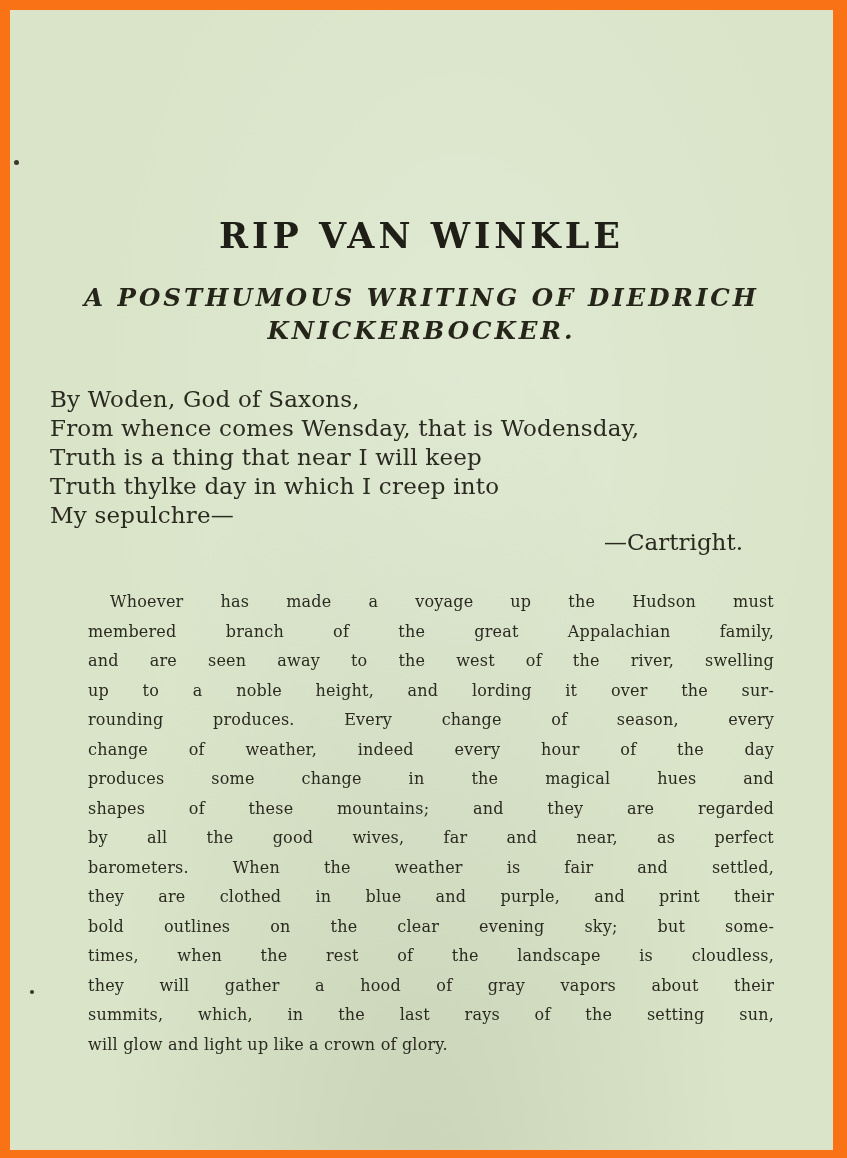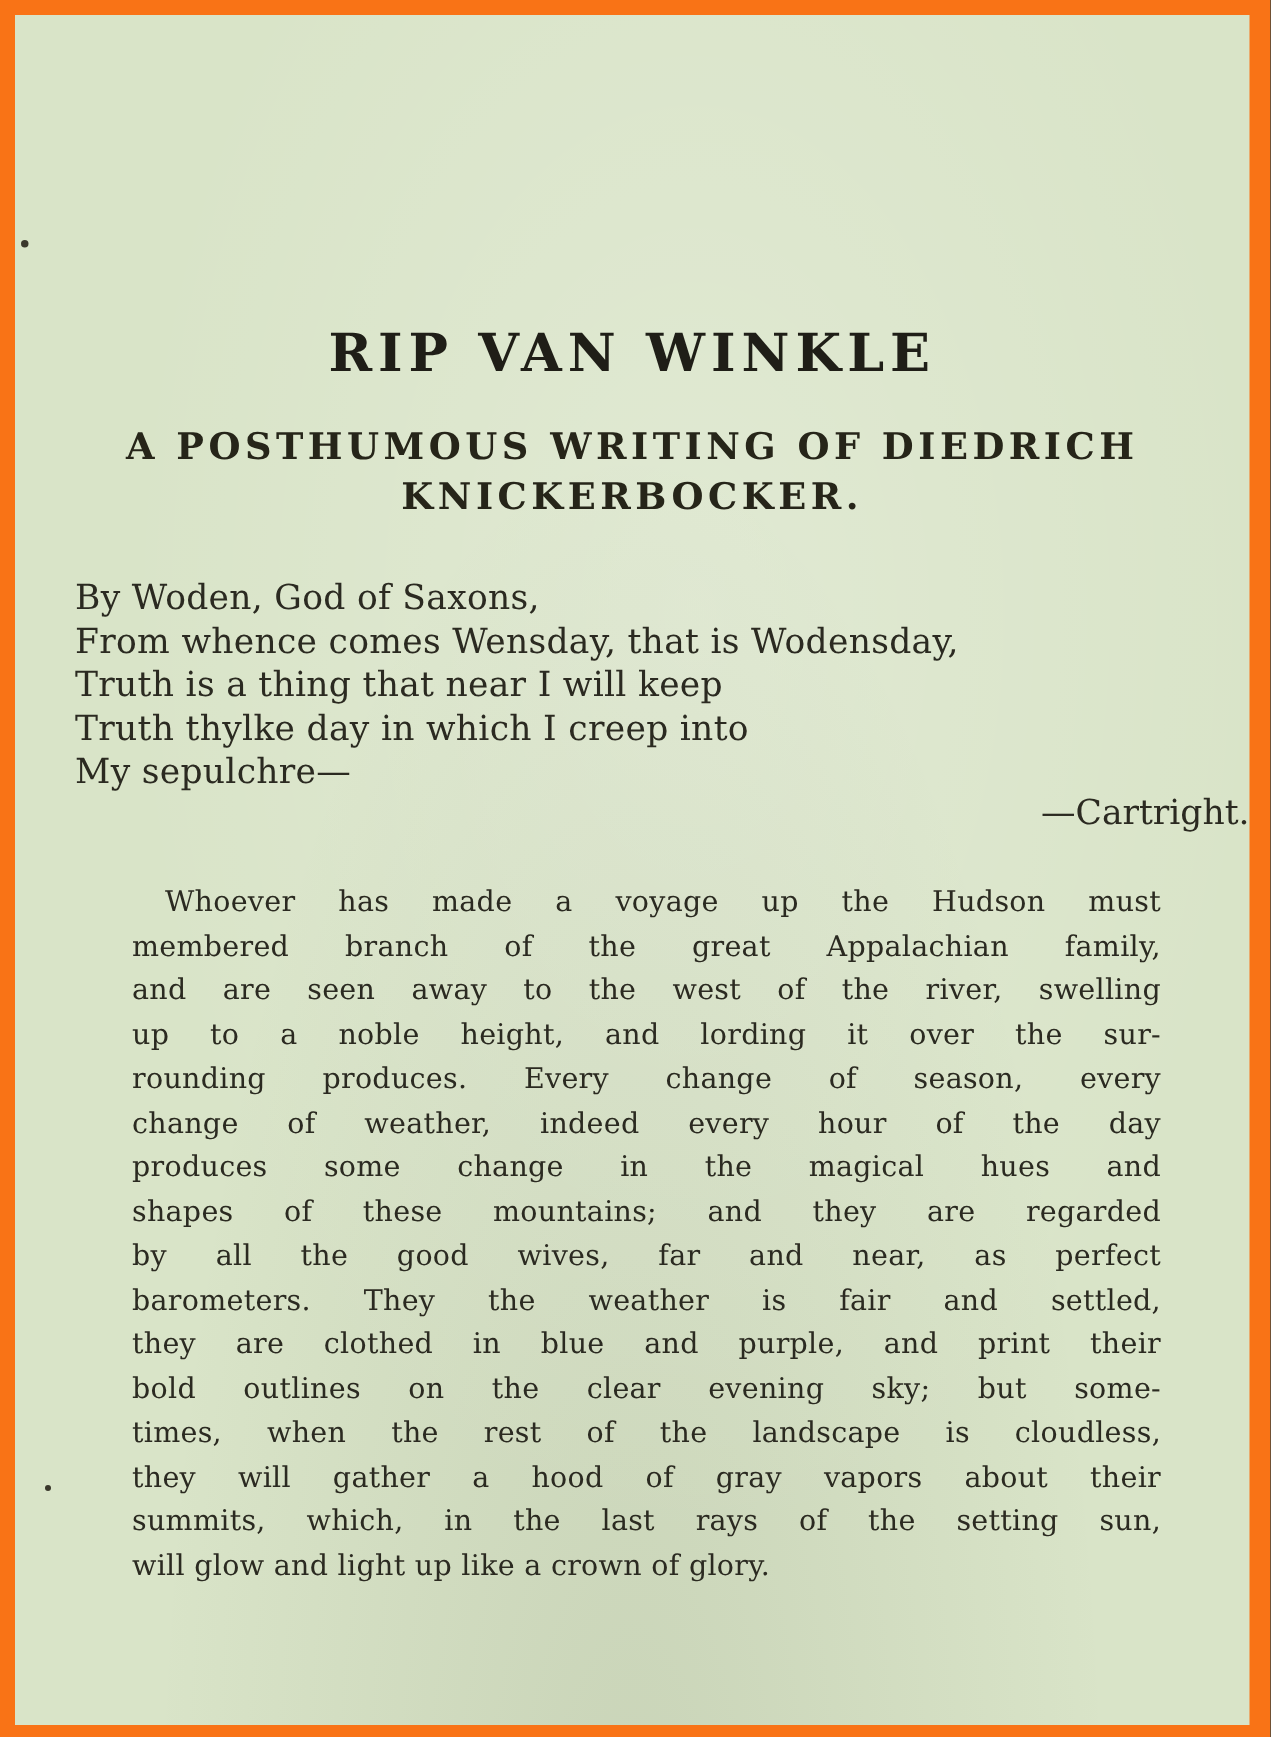--- a/index.html
+++ b/index.html
@@ -32,43 +32,45 @@
     font-size:35px;
     font-weight:bold;
     letter-spacing:4px;
     color:#1f1e17;
     line-height:1.2;
   }
   .subtitle {
     margin-top:24px;
     text-align:center;
     font-size:24.5px;
+    font-style:italic;
     font-weight:bold;
     letter-spacing:3px;
     line-height:33px;
     color:#262519;
   }
   .epigraph {
     margin-top:38px;
     padding-left:40px;
     font-size:23px;
     line-height:29px;
     letter-spacing:0.2px;
   }
   .attribution {
+    padding-right:90px;
     text-align:right;
     font-size:23px;
     line-height:29px;
     margin-top:-2px;
   }
   .bodytext {
     margin-top:30px;
     padding-left:78px;
     padding-right:59px;
-    font-size:19px;
+    font-size:16px;
     line-height:29.5px;
     letter-spacing:0.2px;
   }
   .bodytext .line {
     text-align:justify;
     text-align-last:justify;
     white-space:normal;
   }
   .bodytext .line:first-child { text-indent:22px; }
   .bodytext .line:last-child { text-align-last:left; }
@@ -102,21 +104,21 @@
     <div class="bodytext">
         <div class="line">Whoever has made a voyage up the Hudson must</div>
         <div class="line">membered branch of the great Appalachian family,</div>
         <div class="line">and are seen away to the west of the river, swelling</div>
         <div class="line">up to a noble height, and lording it over the sur-</div>
         <div class="line">rounding produces.  Every change of season, every</div>
         <div class="line">change of weather, indeed every hour of the day</div>
         <div class="line">produces some change in the magical hues and</div>
         <div class="line">shapes of these mountains; and they are regarded</div>
         <div class="line">by all the good wives, far and near, as perfect</div>
-        <div class="line">barometers.  They the weather is fair and settled,</div>
+        <div class="line">barometers.  When the weather is fair and settled,</div>
         <div class="line">they are clothed in blue and purple, and print their</div>
         <div class="line">bold outlines on the clear evening sky; but some-</div>
         <div class="line">times, when the rest of the landscape is cloudless,</div>
         <div class="line">they will gather a hood of gray vapors about their</div>
         <div class="line">summits, which, in the last rays of the setting sun,</div>
         <div class="line">will glow and light up like a crown of glory.</div>
       </div>
 
   </div>
 </div>

